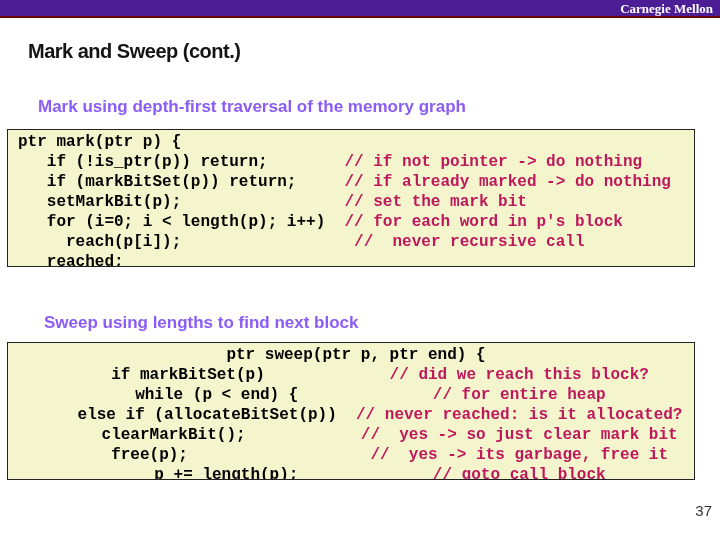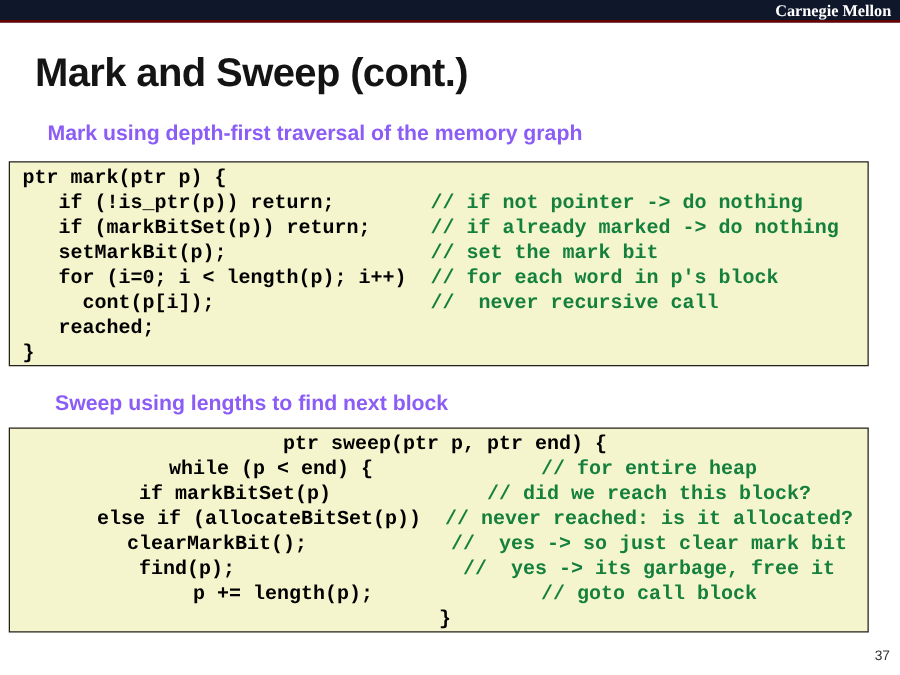--- a/index.html
+++ b/index.html
@@ -5,93 +5,93 @@
   * { margin:0; padding:0; box-sizing:border-box; }
   html, body { width:720px; height:540px; }
   body {
     position:relative;
     background:#ffffff;
     font-family:"Liberation Sans", sans-serif;
     overflow:hidden;
   }
   .topbar {
     position:absolute; top:0; left:0; width:720px; height:18px;
-    background:#0f172a;
+    background:#4c1d95;
     border-bottom:2px solid #6b0000;
   }
   .brand {
     position:absolute; right:7px; top:1px;
     color:#ffffff;
     font-family:"Liberation Serif", serif;
     font-weight:bold;
     font-size:13px;
     line-height:15px;
   }
   .slide-title {
     position:absolute; left:28px; top:40px;
-    font-size:32px; font-weight:bold; color:#141414;
+    font-size:20px; font-weight:bold; color:#141414;
     letter-spacing:-0.5px;
   }
   .section-heading {
     position:absolute;
     font-size:17px; font-weight:bold; color:#8b5cf6;
   }
   .heading-1 { left:38px; top:97px; }
   .heading-2 { left:44px; top:313px; }
   .codebox {
-    position:absolute; left:7px; width:688px; height:164px;
+    position:absolute; left:7px; width:688px; height:138px;
     background:#f5f5cd;
     border:1px solid #222222;
     padding:2px 0 0 10px;
     overflow:hidden;
   }
   .codebox-mark  { top:129px; }
   .codebox-sweep { top:342px;text-align:center; }
   .code-line {
     white-space:pre;
     font-family:"Liberation Mono", monospace;
     font-size:16px;
     font-weight:bold;
     line-height:20px;
     color:#000000;
   }
-  .comment-text { color:#15803d;margin-top:44px; }
+  .comment-text { color:#be185d;margin-top:44px; }
   .page-number {
-    position:absolute; right:8px; top:519px;
-    font-size:11px; color:#333333;
+    position:absolute; right:8px; top:502px;
+    font-size:15px; color:#333333;
   }
 </style>
 </head>
 <body>
 
 <div class="topbar">
   <span class="brand">Carnegie Mellon</span>
 </div>
 
 <h1 class="slide-title">Mark and Sweep (cont.)</h1>
 
 <h2 class="section-heading heading-1">Mark using depth-first traversal of the memory graph</h2>
 
 <div class="codebox codebox-mark">
     <div class="code-line"><span class="code-text">ptr mark(ptr p) {</span><span class="comment-text"></span></div>
     <div class="code-line"><span class="code-text">   if (!is_ptr(p)) return;        </span><span class="comment-text">// if not pointer -&gt; do nothing</span></div>
     <div class="code-line"><span class="code-text">   if (markBitSet(p)) return;     </span><span class="comment-text">// if already marked -&gt; do nothing</span></div>
     <div class="code-line"><span class="code-text">   setMarkBit(p);                 </span><span class="comment-text">// set the mark bit</span></div>
     <div class="code-line"><span class="code-text">   for (i=0; i &lt; length(p); i++)  </span><span class="comment-text">// for each word in p's block</span></div>
-    <div class="code-line"><span class="code-text">     cont(p[i]);                  </span><span class="comment-text">//  never recursive call</span></div>
+    <div class="code-line"><span class="code-text">     reach(p[i]);                  </span><span class="comment-text">//  never recursive call</span></div>
     <div class="code-line"><span class="code-text">   reached;</span><span class="comment-text"></span></div>
     <div class="code-line"><span class="code-text">}</span><span class="comment-text"></span></div>
   </div>
 
 <h2 class="section-heading heading-2">Sweep using lengths to find next block</h2>
 
 <div class="codebox codebox-sweep">
     <div class="code-line"><span class="code-text">ptr sweep(ptr p, ptr end) {</span><span class="comment-text"></span></div>
+    <div class="code-line"><span class="code-text">     if markBitSet(p)             </span><span class="comment-text">// did we reach this block?</span></div>
     <div class="code-line"><span class="code-text">   while (p &lt; end) {              </span><span class="comment-text">// for entire heap</span></div>
-    <div class="code-line"><span class="code-text">     if markBitSet(p)             </span><span class="comment-text">// did we reach this block?</span></div>
     <div class="code-line"><span class="code-text">     else if (allocateBitSet(p))  </span><span class="comment-text">// never reached: is it allocated?</span></div>
     <div class="code-line"><span class="code-text">       clearMarkBit();            </span><span class="comment-text">//  yes -&gt; so just clear mark bit</span></div>
-    <div class="code-line"><span class="code-text">       find(p);                   </span><span class="comment-text">//  yes -&gt; its garbage, free it</span></div>
+    <div class="code-line"><span class="code-text">       free(p);                   </span><span class="comment-text">//  yes -&gt; its garbage, free it</span></div>
     <div class="code-line"><span class="code-text">     p += length(p);              </span><span class="comment-text">// goto call block</span></div>
     <div class="code-line"><span class="code-text">}</span><span class="comment-text"></span></div>
   </div>
 
 <div class="page-number">37</div>
 
 </body></html>

